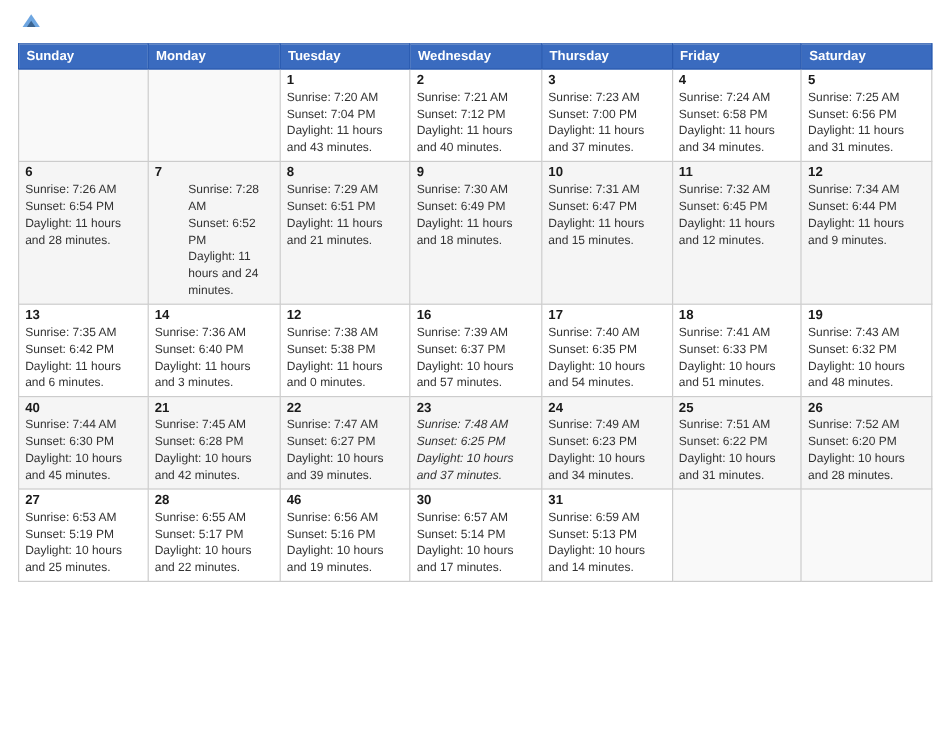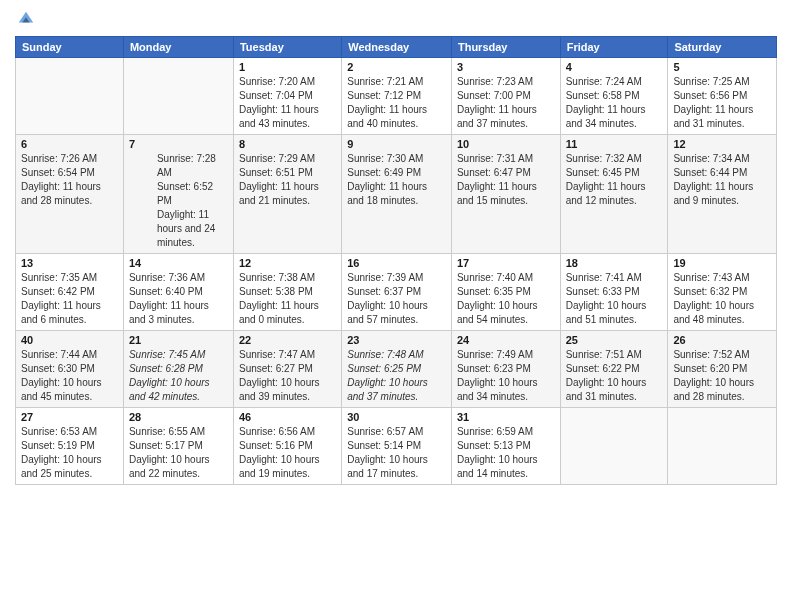--- a/index.html
+++ b/index.html
@@ -250,21 +250,21 @@
         </tr>
         <tr>
           <td>
             <span class="day-num">40</span>
             <div class="day-info" style="white-space: pre-line;">Sunrise: 7:44 AM
 Sunset: 6:30 PM
 Daylight: 10 hours and 45 minutes.</div>
           </td>
           <td>
             <span class="day-num">21</span>
-            <div class="day-info" style="white-space: pre-line; font-style: italic;">Sunrise: 7:45 AM
+            <div class="day-info" style="white-space: pre-line;">Sunrise: 7:45 AM
 Sunset: 6:28 PM
 Daylight: 10 hours and 42 minutes.</div>
           </td>
           <td>
             <span class="day-num">22</span>
             <div class="day-info" style="white-space: pre-line;">Sunrise: 7:47 AM
 Sunset: 6:27 PM
 Daylight: 10 hours and 39 minutes.</div>
           </td>
           <td>

